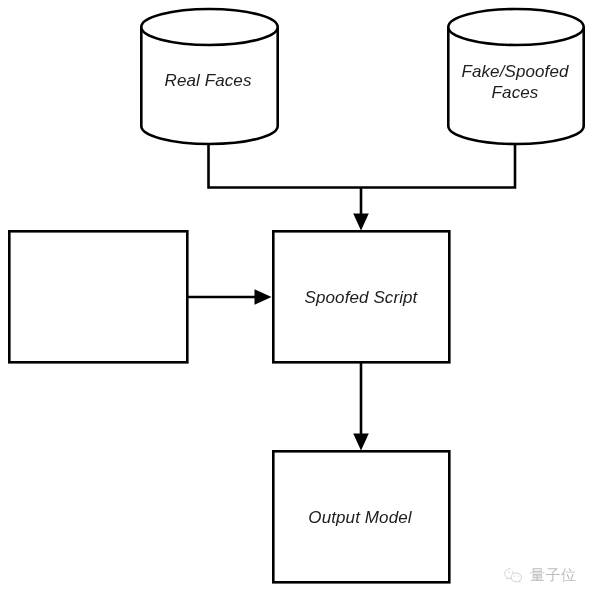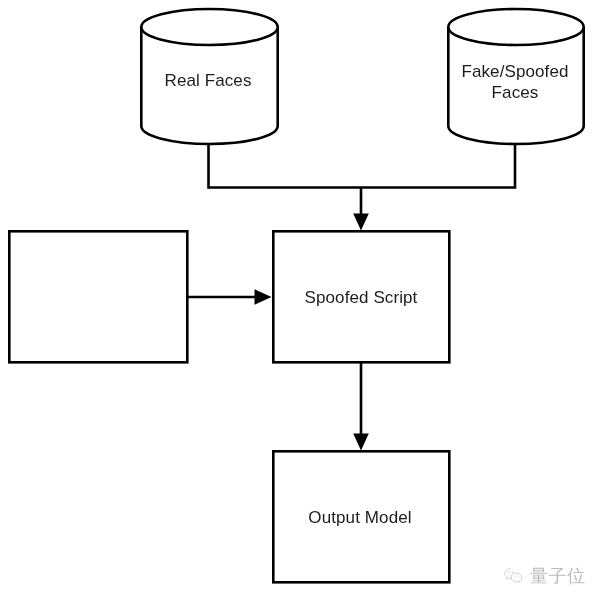--- a/index.html
+++ b/index.html
@@ -61,20 +61,21 @@
     align-items: center;
     justify-content: center;
     text-align: center;
     font-family: "Liberation Sans", sans-serif;
     font-size: 17px;
     line-height: 21px;
     color: #1d1d1d;
     letter-spacing: 0.1px;
     white-space: pre-line;
     pointer-events: none;
+    font-style: italic;
   }
   #label-real-faces   { left: 142px; top: 60px;  width: 132px; height: 40px; }
   #label-fake-faces   { left: 446px; top: 58px;  width: 138px; height: 48px; }
   #label-livenessnet  { left: 10px;  top: 277px; width: 176px; height: 40px; }
   #label-training     { left: 274px; top: 277px; width: 174px; height: 40px; }
   #label-output       { left: 274px; top: 497px; width: 172px; height: 40px; }
 
   #watermark {
     position: absolute;
     left: 503px;
@@ -86,21 +87,21 @@
     gap: 6px;
     opacity: 0.92;
   }
   #watermark .wm-logo {
     width: 21px;
     height: 21px;
     flex: 0 0 auto;
   }
   #watermark .wm-text {
     font-family: "DejaVu Sans", sans-serif;
-    font-size: 18px;
+    font-size: 15px;
     line-height: 21px;
     color: #b6b6b6;
     letter-spacing: 0.5px;
     white-space: nowrap;
   }
 </style>
 </head>
 <body>
 
 <div id="diagram-root">

